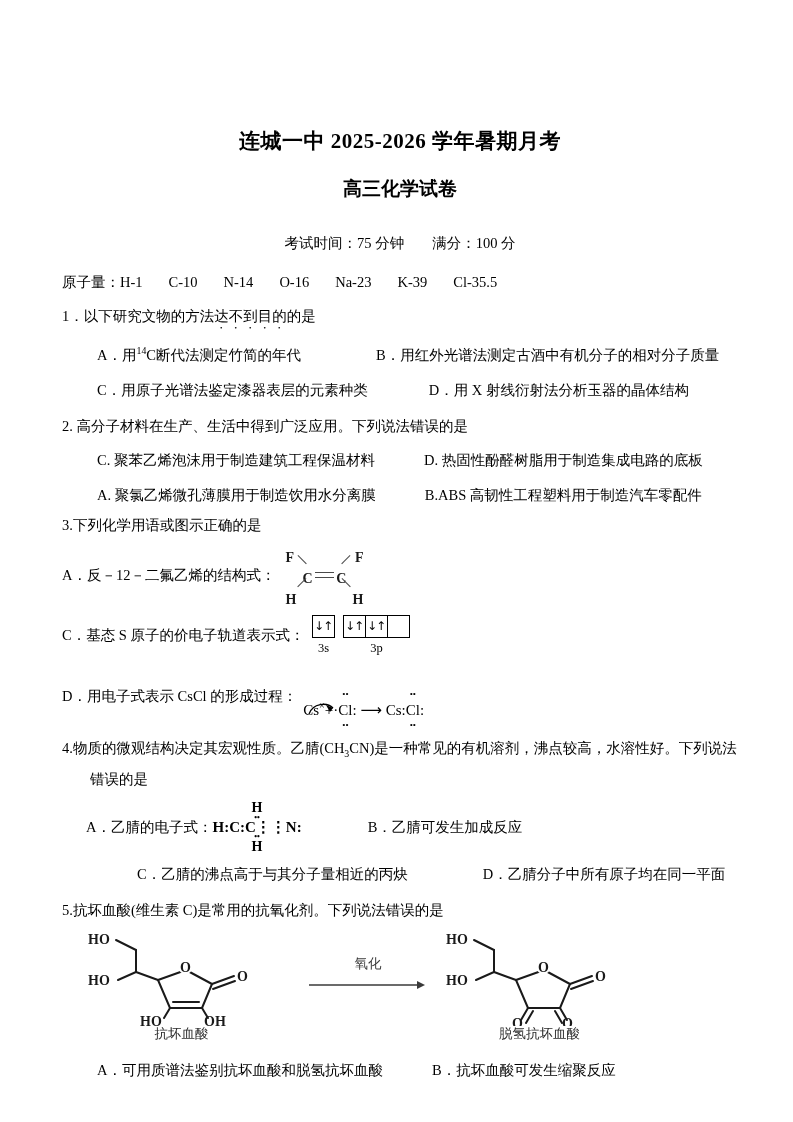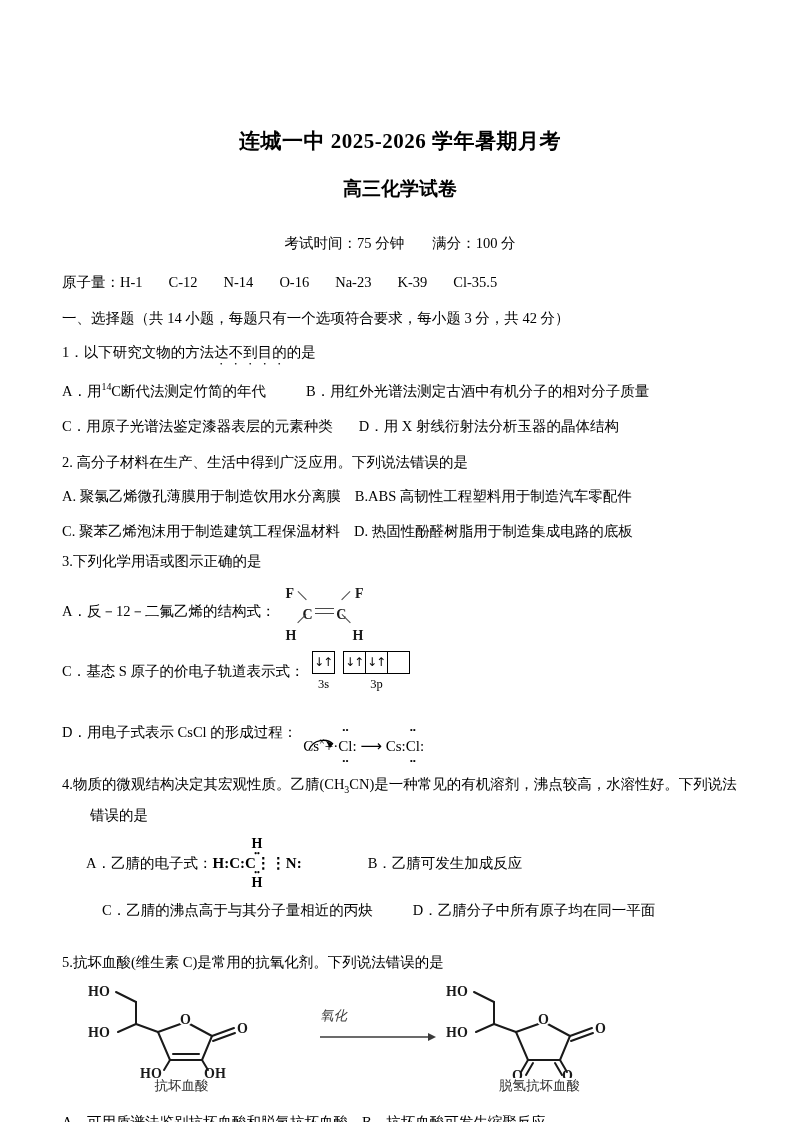--- a/index.html
+++ b/index.html
@@ -62,21 +62,21 @@
     margin-top: 17px;
   }
 
   
   .q {
     font-size: 14.5px;
     line-height: 1.5;
   }
   .q-stem { margin-top: 14px; }
   .opt-row { margin-top: 13px; }
-  .opt { display: inline; }
+  .opt { display: inline; margin-left: 35px; }
   .opt-gap-sm { display:inline-block; width: 14px; }
   .opt-gap-md { display:inline-block; width: 26px; }
   .opt-gap-lg { display:inline-block; width: 40px; }
 
   .emph {
     text-emphasis: dot;
     -webkit-text-emphasis: dot;
     text-emphasis-position: under right;
     -webkit-text-emphasis-position: under right;
   }
@@ -246,24 +246,24 @@
   .mol { position: absolute; }
   .mol svg { display: block; }
   .mol-name {
     text-align: center;
     font-size: 13.5px;
     margin-top: -2px;
     color: #2b2b2b;
   }
   .arrow-wrap {
     position: absolute;
-    left: 254px;
+    left: 243px;
     top: 26px;
     width: 118px;
-    font-style: italic;
+    text-align: center;
   }
   .arrow-label {
     font-size: 13.5px;
     color: #3a3a3a;
     margin-bottom: 1px;
   }
 </style>
 </head>
 <body>
 
@@ -271,46 +271,45 @@
 <div class="inner">
 
   <div class="doc-title">连城一中 2025-2026 学年暑期月考</div>
   <div class="doc-subtitle">高三化学试卷</div>
 
   <div class="exam-meta">
     <span><span>考试时间：75 分钟</span></span><span class="gap"></span><span>满分：100 分</span>
   </div>
 
   <div class="atomic-line">
-    <span>原子量：</span><span class="aw">H-1</span><span class="aw">C-12</span><span class="aw">N-14</span><span class="aw">O-16</span><span class="aw">Na-23</span><span class="aw">K-39</span><span class="aw">Cl-35.5</span>
-  </div>
-
-  <div class="section-head">一、选择题（共 14 小题，每题只有一个选项符合要求，每小题 3 分，共 42 分）</div>
+    <span>原子量：</span><span class="aw">H-1</span><span class="aw">C-10</span><span class="aw">N-14</span><span class="aw">O-16</span><span class="aw">Na-23</span><span class="aw">K-39</span><span class="aw">Cl-35.5</span>
+  </div>
+
 
   <div class="q">
     <div class="q-stem">
       <span>1．</span><span>以下研究文物的方法</span><span class="emph">达不到目的</span><span>的是</span>
     </div>
     <div class="opt-row">
       <span class="opt"><span>A．</span><span>用</span><sup class="sci">14</sup><span>C断代法测定竹简的年代</span></span><span class="opt-gap-lg"></span><span class="opt"><span>B．</span><span>用红外光谱法测定古酒中有机分子的相对分子质量</span></span>
     </div>
     <div class="opt-row">
       <span class="opt"><span>C．</span><span>用原子光谱法鉴定漆器表层的元素种类</span></span><span class="opt-gap-md"></span><span class="opt"><span>D．</span><span>用 X 射线衍射法分析玉器的晶体结构</span></span>
     </div>
   </div>
 
   <div class="q">
     <div class="q-stem">
       <span>2.</span> <span>高分子材料在生产、生活中得到广泛应用。下列说法错误的是</span>
     </div>
     <div class="opt-row">
+      <span class="opt"><span>C.</span> <span>聚苯乙烯泡沫用于制造建筑工程保温材料</span></span><span class="opt-gap-sm"></span><span class="opt"><span>D.</span> <span>热固性酚醛树脂用于制造集成电路的底板</span></span>
+    </div>
+    <div class="opt-row">
       <span class="opt"><span>A.</span> <span>聚氯乙烯微孔薄膜用于制造饮用水分离膜</span></span><span class="opt-gap-sm"></span><span class="opt"><span>B.</span><span>ABS 高韧性工程塑料用于制造汽车零配件</span></span>
-    </div>
-    <div class="opt-row">
-      <span class="opt"><span>C.</span> <span>聚苯乙烯泡沫用于制造建筑工程保温材料</span></span><span class="opt-gap-sm"></span><span class="opt"><span>D.</span> <span>热固性酚醛树脂用于制造集成电路的底板</span></span>
     </div>
   </div>
 
   <div class="q">
     <div class="q-stem" style="margin-top:8px">
       <span>3.</span><span>下列化学用语或图示正确的是</span>
     </div>
 
     <div class="gfx-row">
       <span class="gfx-label"><span>A．</span><span>反－12－二氟乙烯的结构式：</span></span>
@@ -378,21 +377,21 @@
           <span class="opt-gap-md"></span>
       <span class="gfx-label"><span>B．</span><span>乙腈可发生加成反应</span></span>
     </div>
 
     <div class="opt-row" style="margin-left:40px; margin-top:10px;">
       <span class="opt"><span>C．</span><span>乙腈的沸点高于与其分子量相近的丙炔</span></span><span class="opt-gap-lg"></span><span class="opt"><span>D．</span><span>乙腈分子中所有原子均在同一平面</span></span>
     </div>
   </div>
 
   <div class="q">
-    <div class="q-stem" style="margin-top:30px">
+    <div class="q-stem" style="margin-top:14px">
       <span>5.</span><span>抗坏血酸(维生素 C)是常用的抗氧化剂。下列说法错误的是</span>
     </div>
 
     <div class="scheme">
 
       <div class="mol" style="left:8px; top:0;">
         <svg width="215" height="98" viewBox="0 0 215 98">
           <g stroke="#1a1a1a" stroke-width="2" fill="none" stroke-linecap="round">
 
             <line x1="42" y1="12" x2="62" y2="22"></line>

